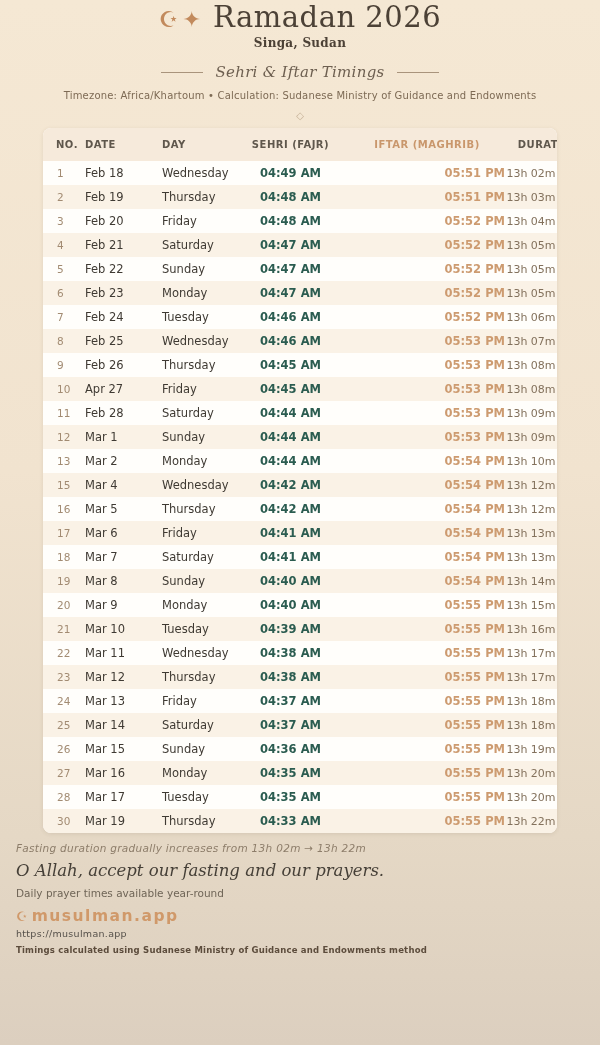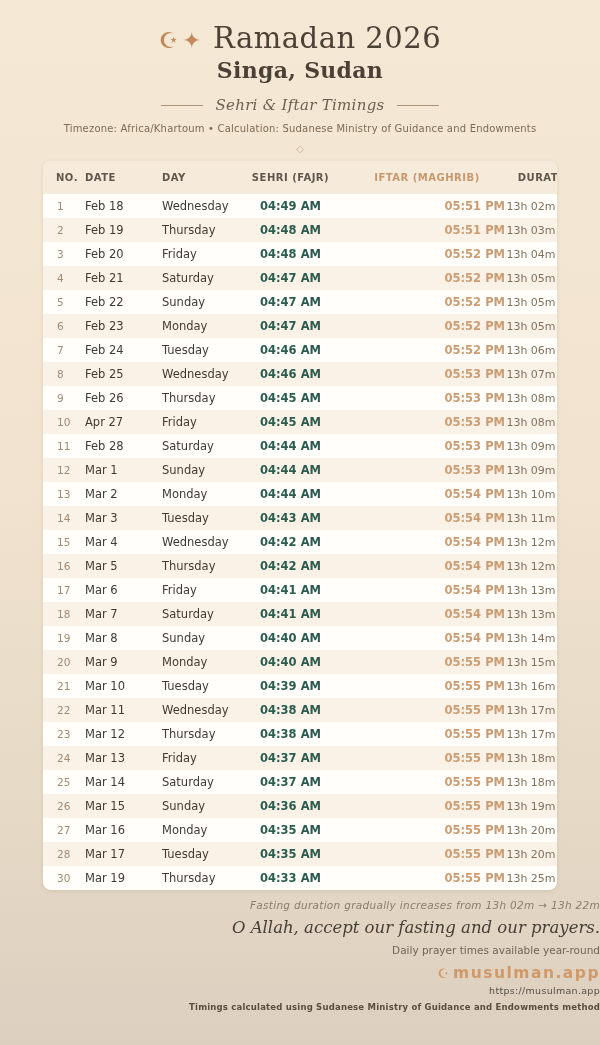--- a/index.html
+++ b/index.html
@@ -4,32 +4,32 @@
 <style>
   html, body { margin: 0; padding: 0; }
   body {
     width: 600px;
     height: 1045px;
     background: linear-gradient(180deg, #f5e8d4 0%, #f1e3cf 45%, #e5d8c5 80%, #dccfbf 100%);
     font-family: "DejaVu Sans", "Liberation Sans", sans-serif;
     -webkit-font-smoothing: antialiased;
     overflow: hidden;
   }
-  .header { text-align: center; padding-top: 21px; }
+  .header { text-align: center; }
   .title-line {
     font-family: "DejaVu Serif", "Liberation Serif", serif;
     font-size: 29px;
     line-height: 34px;
     color: #4c4136;
     letter-spacing: 0.5px;
   }
   .title-icons { color: #c28a5c; font-size: 22px; margin-right: 8px; letter-spacing: 4px; }
   .location {
     font-family: "DejaVu Serif", "Liberation Serif", serif;
-    font-size: 22px;
+    font-size: 12px;
     font-weight: bold;
     color: #4c4136;
     margin-top: -1px;
     letter-spacing: 0.3px;
   }
   .subtitle-row {
     display: flex; align-items: center; justify-content: center;
     gap: 12px; margin-top: 13px; text-align: right;
   }
   .subtitle-row .rule { width: 42px; height: 1px; background: #a9947c; }
@@ -74,21 +74,21 @@
   tbody tr { height: 24px; }
   tbody tr:nth-child(even) { background: #faf2e6; }
   tbody td { padding: 0; font-size: 11.5px; white-space: nowrap; vertical-align: middle; }
   td.no { color: #a28b72; padding-left: 14px; font-size: 10.5px; }
   td.date { color: #3f3a33; }
   td.day { color: #3f3a33; }
   td.sehri { color: #2b5c50; font-weight: bold; text-align: center; }
   td.iftar { color: #cd9b70; font-weight: bold; text-align: right; }
   td.duration { color: #83715c; text-align: center; font-size: 11px; padding-right: 36px; }
 
-  .footer { text-align: right; }
+  .footer { text-align: left; padding-left: 16px; }
   .duration-note {
     margin-top: 9px;
     font-size: 10.5px;
     font-style: italic;
     color: #8d7d6a;
     letter-spacing: 0.3px;
   }
   .dua {
     margin-top: 7px;
     font-family: "DejaVu Serif", "Liberation Serif", serif;
@@ -238,28 +238,20 @@
         </tr>
         <tr>
           <td class="no">13</td>
           <td class="date">Mar 2</td>
           <td class="day">Monday</td>
           <td class="sehri">04:44 AM</td>
           <td class="iftar">05:54 PM</td>
           <td class="duration">13h 10m</td>
         </tr>
         <tr>
-          <td class="no">14</td>
-          <td class="date">Mar 3</td>
-          <td class="day">Tuesday</td>
-          <td class="sehri">04:43 AM</td>
-          <td class="iftar">05:54 PM</td>
-          <td class="duration">13h 11m</td>
-        </tr>
-        <tr>
           <td class="no">15</td>
           <td class="date">Mar 4</td>
           <td class="day">Wednesday</td>
           <td class="sehri">04:42 AM</td>
           <td class="iftar">05:54 PM</td>
           <td class="duration">13h 12m</td>
         </tr>
         <tr>
           <td class="no">16</td>
           <td class="date">Mar 5</td>
@@ -363,21 +355,21 @@
           <td class="sehri">04:35 AM</td>
           <td class="iftar">05:55 PM</td>
           <td class="duration">13h 20m</td>
         </tr>
         <tr>
           <td class="no">30</td>
           <td class="date">Mar 19</td>
           <td class="day">Thursday</td>
           <td class="sehri">04:33 AM</td>
           <td class="iftar">05:55 PM</td>
-          <td class="duration">13h 25m</td>
+          <td class="duration">13h 22m</td>
         </tr>
       </tbody>
   </table>
 </div>
 
 <div class="footer">
   <div class="duration-note">Fasting duration gradually increases from 13h 02m → 13h 22m</div>
   <div class="dua">O Allah, accept our fasting and our prayers.</div>
   <div class="availability">Daily prayer times available year-round</div>
   <div class="brand">

